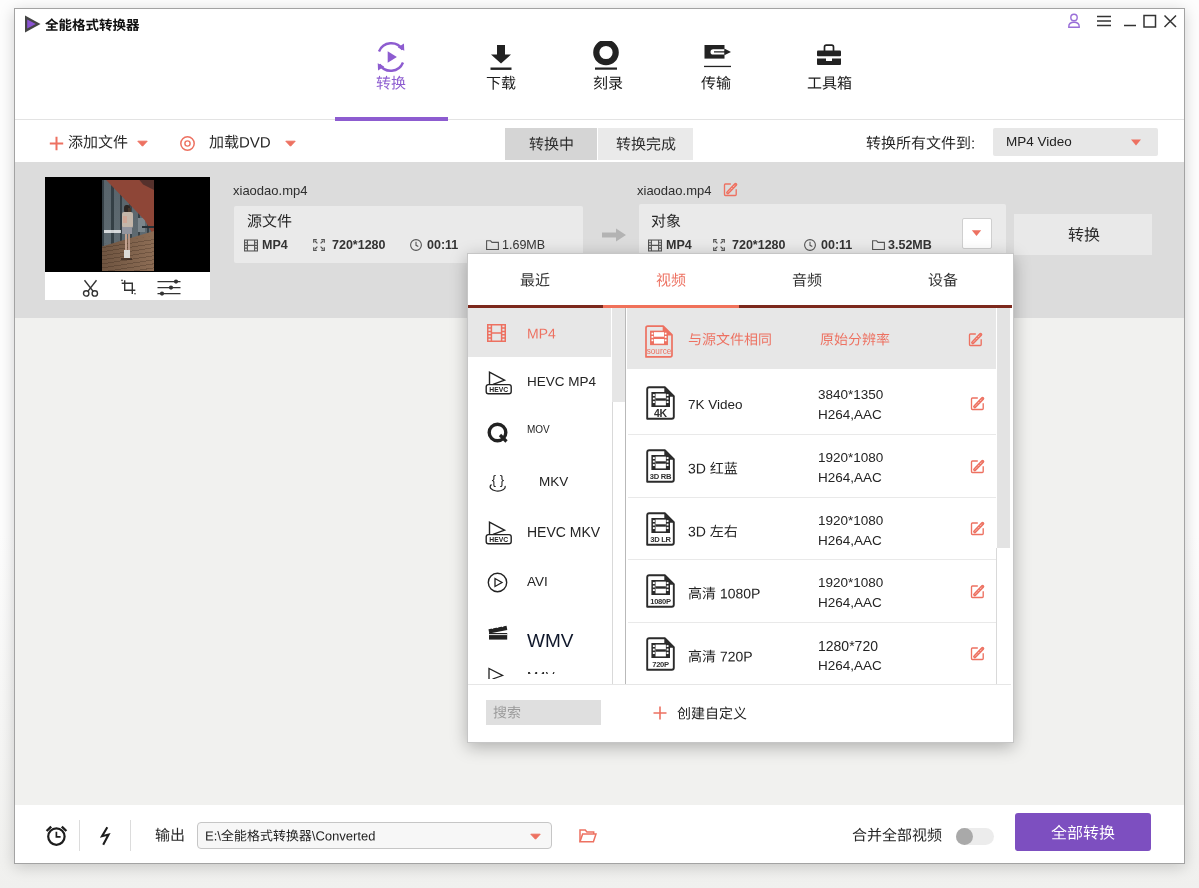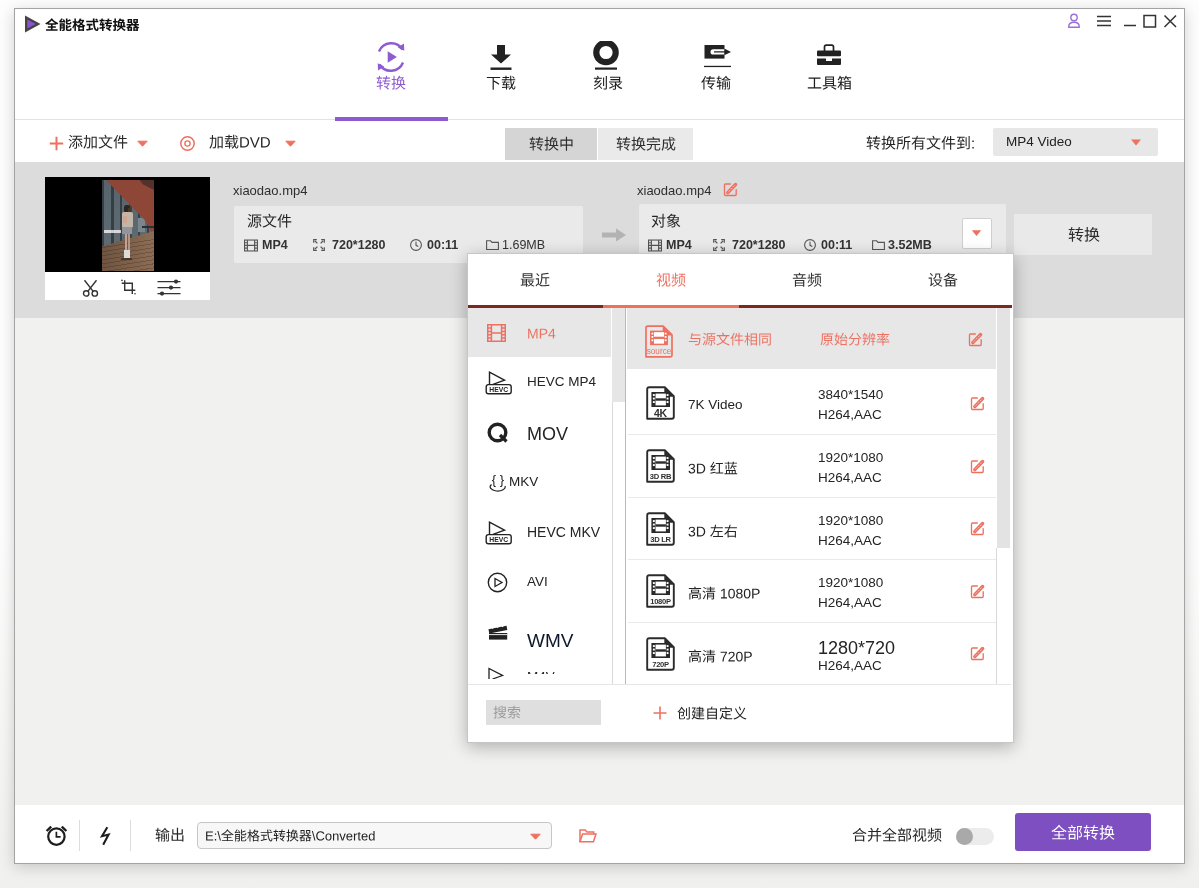--- a/index.html
+++ b/index.html
@@ -501,26 +501,26 @@
 <path d="M4.5 13.5 V1.2 L19.5 9.2 L8 13.3"></path>
 <rect x="1.2" y="13.6" width="25" height="9.2" rx="2.2"></rect>
     </g>
 <text x="13.7" y="20.9" font-size="6.8" font-weight="bold" text-anchor="middle" fill="#222" font-family="Liberation Sans">HEVC</text>
   </svg>
 <div class="lt" style="left:527px;top:373.5px;font-size:13.5px;color:#242424">HEVC MP4</div>
 <svg style="position:absolute;left:487px;top:421.5px" width="21" height="21" viewBox="0 0 21 21">
 <circle cx="10.5" cy="10.5" r="8.3" fill="none" stroke="#222" stroke-width="3.4"></circle>
 <path d="M13 13 L19.5 19.5" stroke="#222" stroke-width="3.2"></path>
   </svg>
-<div class="lt" style="left:527px;top:423.5px;font-size:18px;color:#242424">MOV</div>
+<div class="lt" style="left:527px;top:423.5px;font-size:10px;color:#242424">MOV</div>
 <svg style="position:absolute;left:486px;top:470.5px" width="24" height="21" viewBox="0 0 24 21">
 <path d="M5.5 13.5 a7.5 4.2 0 1 0 13.5 1.5" fill="none" stroke="#222" stroke-width="1.2"></path>
 <text x="12" y="13" font-size="13" text-anchor="middle" fill="#222" font-family="Liberation Sans">{ }</text>
   </svg>
-<div class="lt" style="left:509px;top:473.5px;font-size:13.5px;color:#242424">MKV</div>
+<div class="lt" style="left:539px;top:473.5px;font-size:13.5px;color:#242424">MKV</div>
 <svg style="position:absolute;left:485px;top:520.5px" width="28" height="24" viewBox="0 0 28 24">
 <g fill="none" stroke="#222" stroke-width="1.4">
 <path d="M4.5 13.5 V1.2 L19.5 9.2 L8 13.3"></path>
 <rect x="1.2" y="13.6" width="25" height="9.2" rx="2.2"></rect>
     </g>
 <text x="13.7" y="20.9" font-size="6.8" font-weight="bold" text-anchor="middle" fill="#222" font-family="Liberation Sans">HEVC</text>
   </svg>
 <div class="lt" style="left:527px;top:523.5px;font-size:14px;color:#242424">HEVC MKV</div>
 <svg style="position:absolute;left:487px;top:571.5px" width="21" height="21" viewBox="0 0 21 21">
 <circle cx="10.5" cy="10.5" r="9.2" fill="none" stroke="#222" stroke-width="1.4"></circle>
@@ -596,21 +596,21 @@
 <rect x="6.9" y="8.1" width="1.9" height="1.9"></rect>
       <rect x="6.9" y="11.6" width="1.9" height="1.9"></rect>
       <rect x="6.9" y="15.1" width="1.9" height="1.9"></rect>
 <rect x="20.6" y="8.1" width="1.9" height="1.9"></rect>
       <rect x="20.6" y="11.6" width="1.9" height="1.9"></rect>
       <rect x="20.6" y="15.1" width="1.9" height="1.9"></rect>
 </g>
 <text x="14.5" y="30.8" font-size="10.5" font-weight="bold" text-anchor="middle" fill="#2f2f2f" font-family="Liberation Sans" letter-spacing="-0.3">4K</text>
   </svg>
 <div class="lt" style="left:688px;top:396.5px;font-size:13.5px;color:#242424">7K Video</div>
-<div class="lt" style="left:818px;top:387.0px;font-size:13.5px;color:#242424">3840*1540</div>
+<div class="lt" style="left:818px;top:387.0px;font-size:13.5px;color:#242424">3840*1350</div>
 <div class="lt" style="left:818px;top:407.0px;font-size:13.5px;color:#242424">H264,AAC</div>
 <svg style="position:absolute;left:969px;top:394.5px" width="17" height="17" viewBox="0 0 17 17">
 <path d="M14.2 8.2 V13.6 Q14.2 14.5 13.3 14.5 H3.4 Q2.5 14.5 2.5 13.6 V3.9 Q2.5 3 3.4 3 H8.8" fill="none" stroke="#ed7161" stroke-width="1.35"></path>
 <path d="M5.8 11.6 L13.6 3.5" stroke="#ed7161" stroke-width="3.4" stroke-linecap="round" fill="none"></path>
 <path d="M6.1 11.3 L13.2 3.9" stroke="#fff" stroke-width="0.75" stroke-dasharray="1.2 1.2" fill="none"></path>
   </svg>
 <svg style="position:absolute;left:646px;top:449.0px" width="29" height="34" viewBox="0 0 29 34">
 <path d="M1.2 32.8 V3.2 Q1.2 1.2 3.2 1.2 H18.8 L27.8 10.2 V30.8 Q27.8 32.8 25.8 32.8 Z" fill="none" stroke="#2b2b2b" stroke-width="1.9" stroke-linejoin="round"></path>
 <path d="M18.3 0.8 L28.2 10.7 H18.3 Z" fill="#2b2b2b"></path>
 <rect x="6.2" y="6.8" width="17" height="13.4" fill="#fff" stroke="#2b2b2b" stroke-width="1.6"></rect>
@@ -725,21 +725,21 @@
 <svg style="position:absolute;left:688.0px;top:646.9px;overflow:visible" width="64.6" height="18.2" viewBox="0 0 64.6 18.2">
     <g fill="#242424">
       <use href="#g76" transform="translate(0.00,14.42) scale(0.01400,-0.01400)"></use>
       <use href="#g77" transform="translate(14.00,14.42) scale(0.01400,-0.01400)"></use>
       <use href="#g81" transform="translate(31.92,14.42) scale(0.00684,-0.00684)"></use>
       <use href="#g82" transform="translate(39.71,14.42) scale(0.00684,-0.00684)"></use>
       <use href="#g79" transform="translate(47.49,14.42) scale(0.00684,-0.00684)"></use>
       <use href="#g61" transform="translate(55.28,14.42) scale(0.00684,-0.00684)"></use>
     </g>
   </svg>
-<div class="lt" style="left:818px;top:637.5px;font-size:18px;color:#242424">1280*720</div>
+<div class="lt" style="left:818px;top:637.5px;font-size:14px;color:#242424">1280*720</div>
 <div class="lt" style="left:818px;top:657.5px;font-size:13.5px;color:#242424">H264,AAC</div>
 <svg style="position:absolute;left:969px;top:645.0px" width="17" height="17" viewBox="0 0 17 17">
 <path d="M14.2 8.2 V13.6 Q14.2 14.5 13.3 14.5 H3.4 Q2.5 14.5 2.5 13.6 V3.9 Q2.5 3 3.4 3 H8.8" fill="none" stroke="#ed7161" stroke-width="1.35"></path>
 <path d="M5.8 11.6 L13.6 3.5" stroke="#ed7161" stroke-width="3.4" stroke-linecap="round" fill="none"></path>
 <path d="M6.1 11.3 L13.2 3.9" stroke="#fff" stroke-width="0.75" stroke-dasharray="1.2 1.2" fill="none"></path>
   </svg>
 <div style="position:absolute;left:996px;top:308px;width:15px;height:376px;background:#fff"></div>
 <div style="position:absolute;left:996px;top:548px;width:1px;height:136px;background:#d9d9d9"></div>
 <div style="position:absolute;left:997px;top:308px;width:13px;height:240px;background:#e3e3e3"></div>
 <div style="position:absolute;left:468px;top:684px;width:543px;height:56px;background:#fff;border-top:1px solid #e6e6e6"></div>

